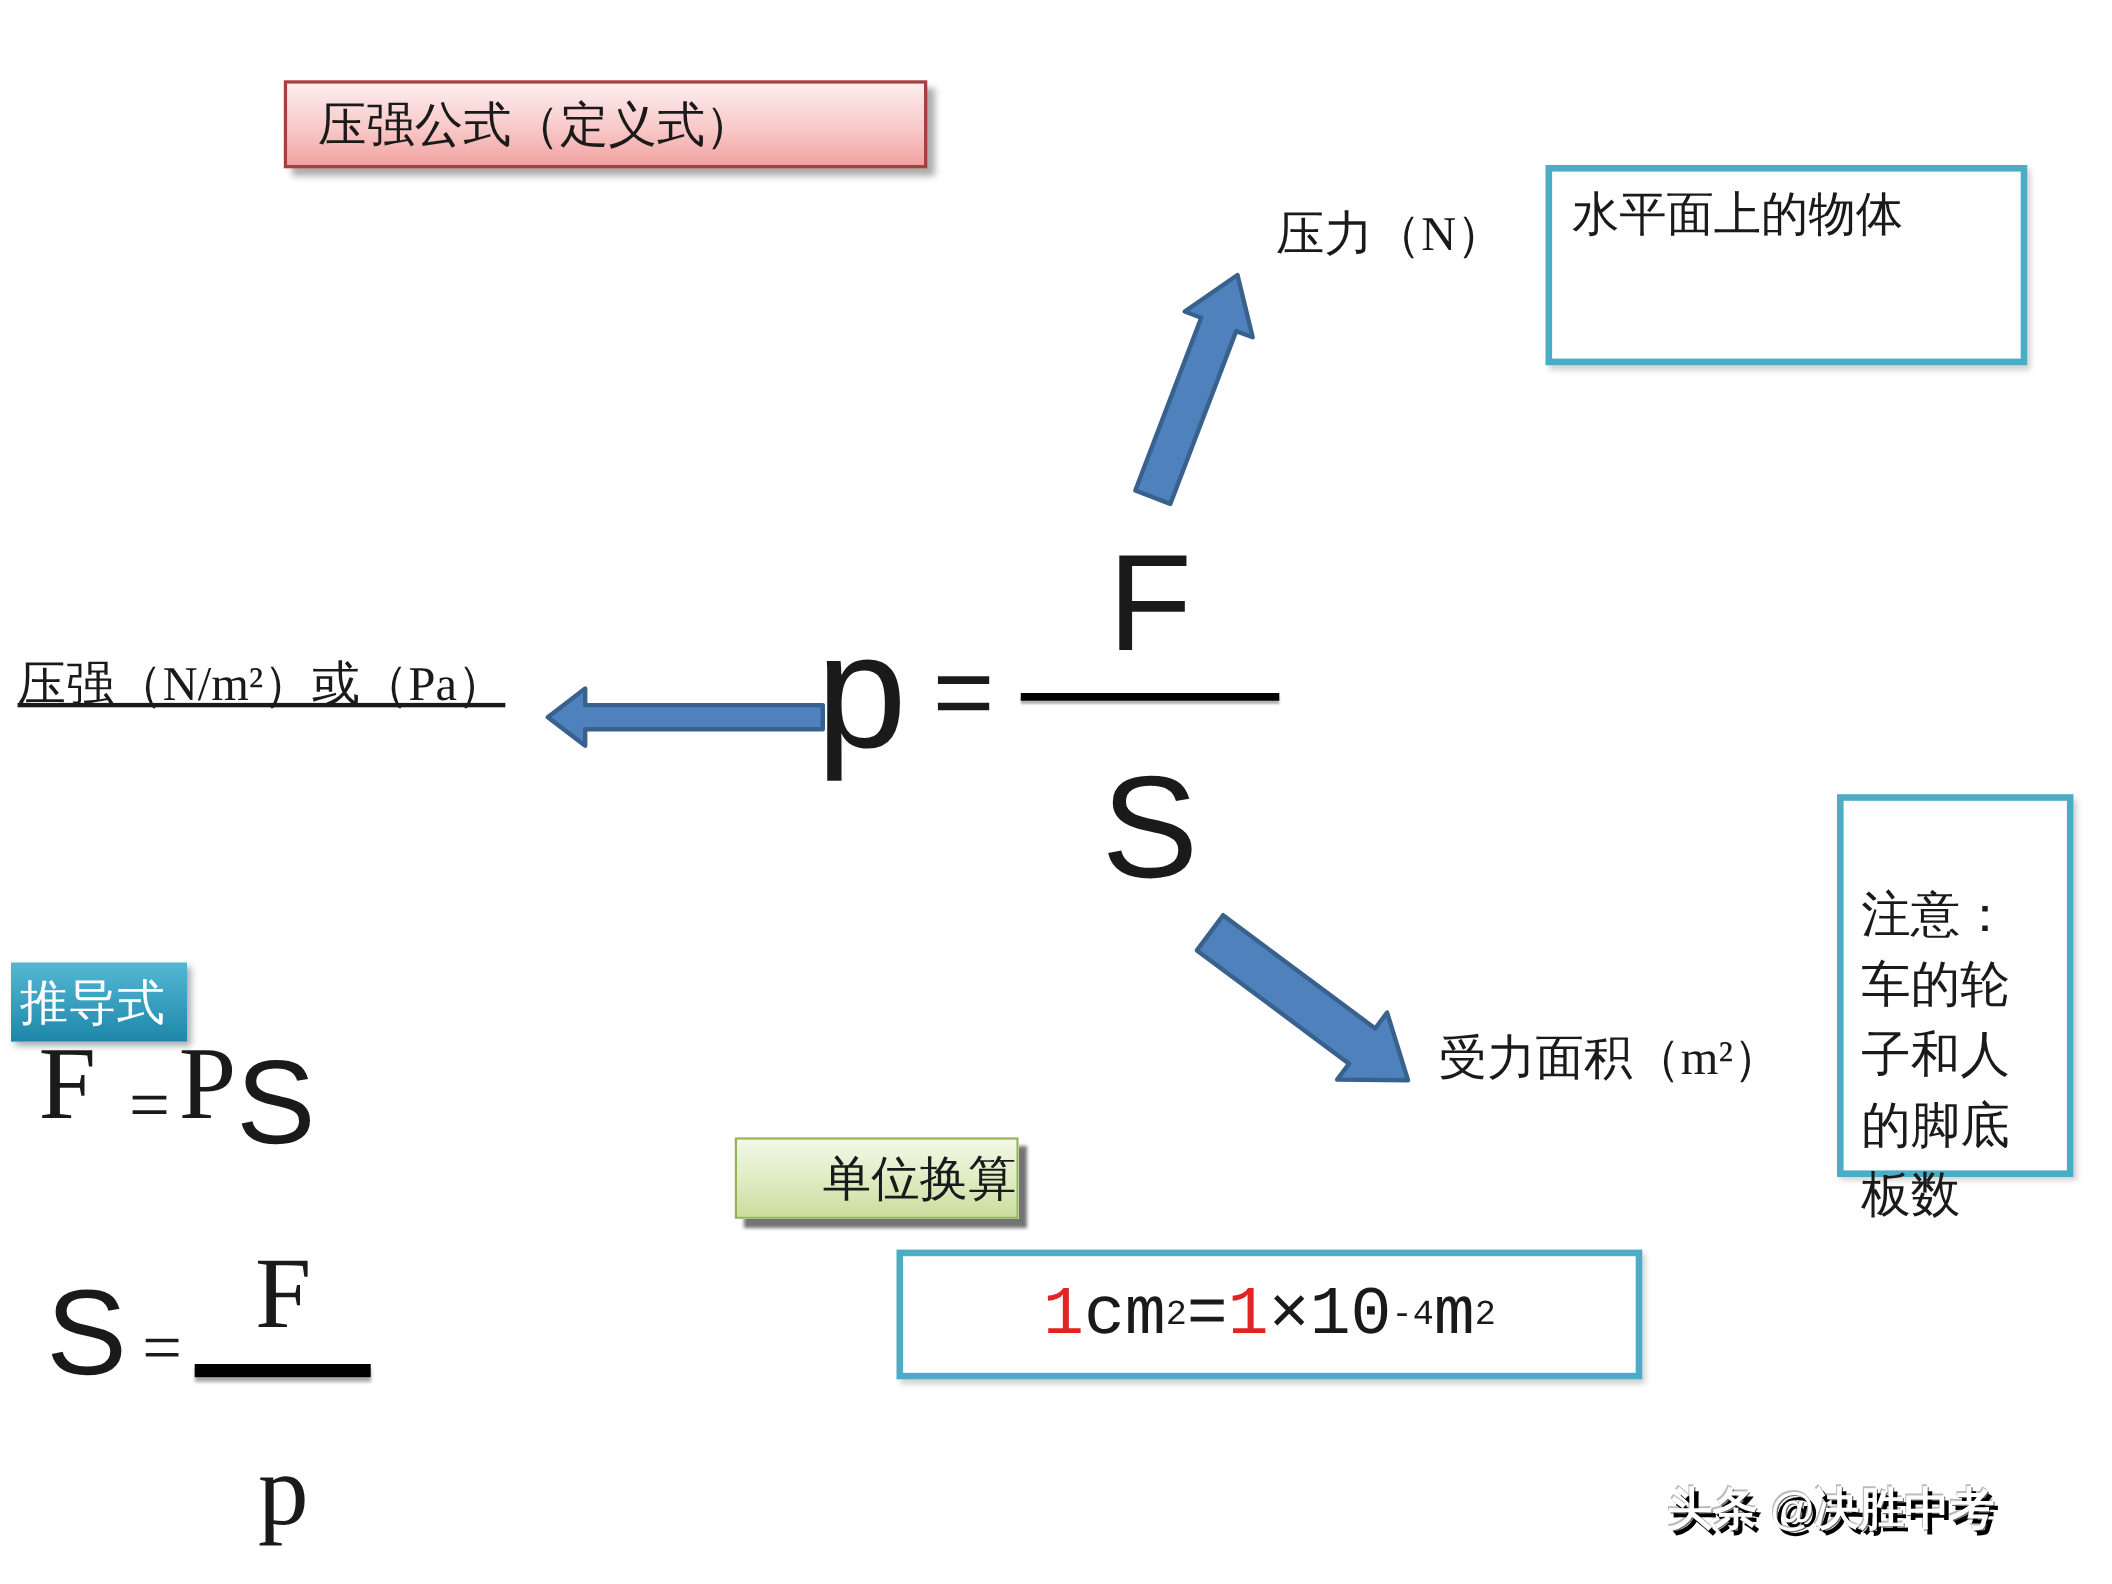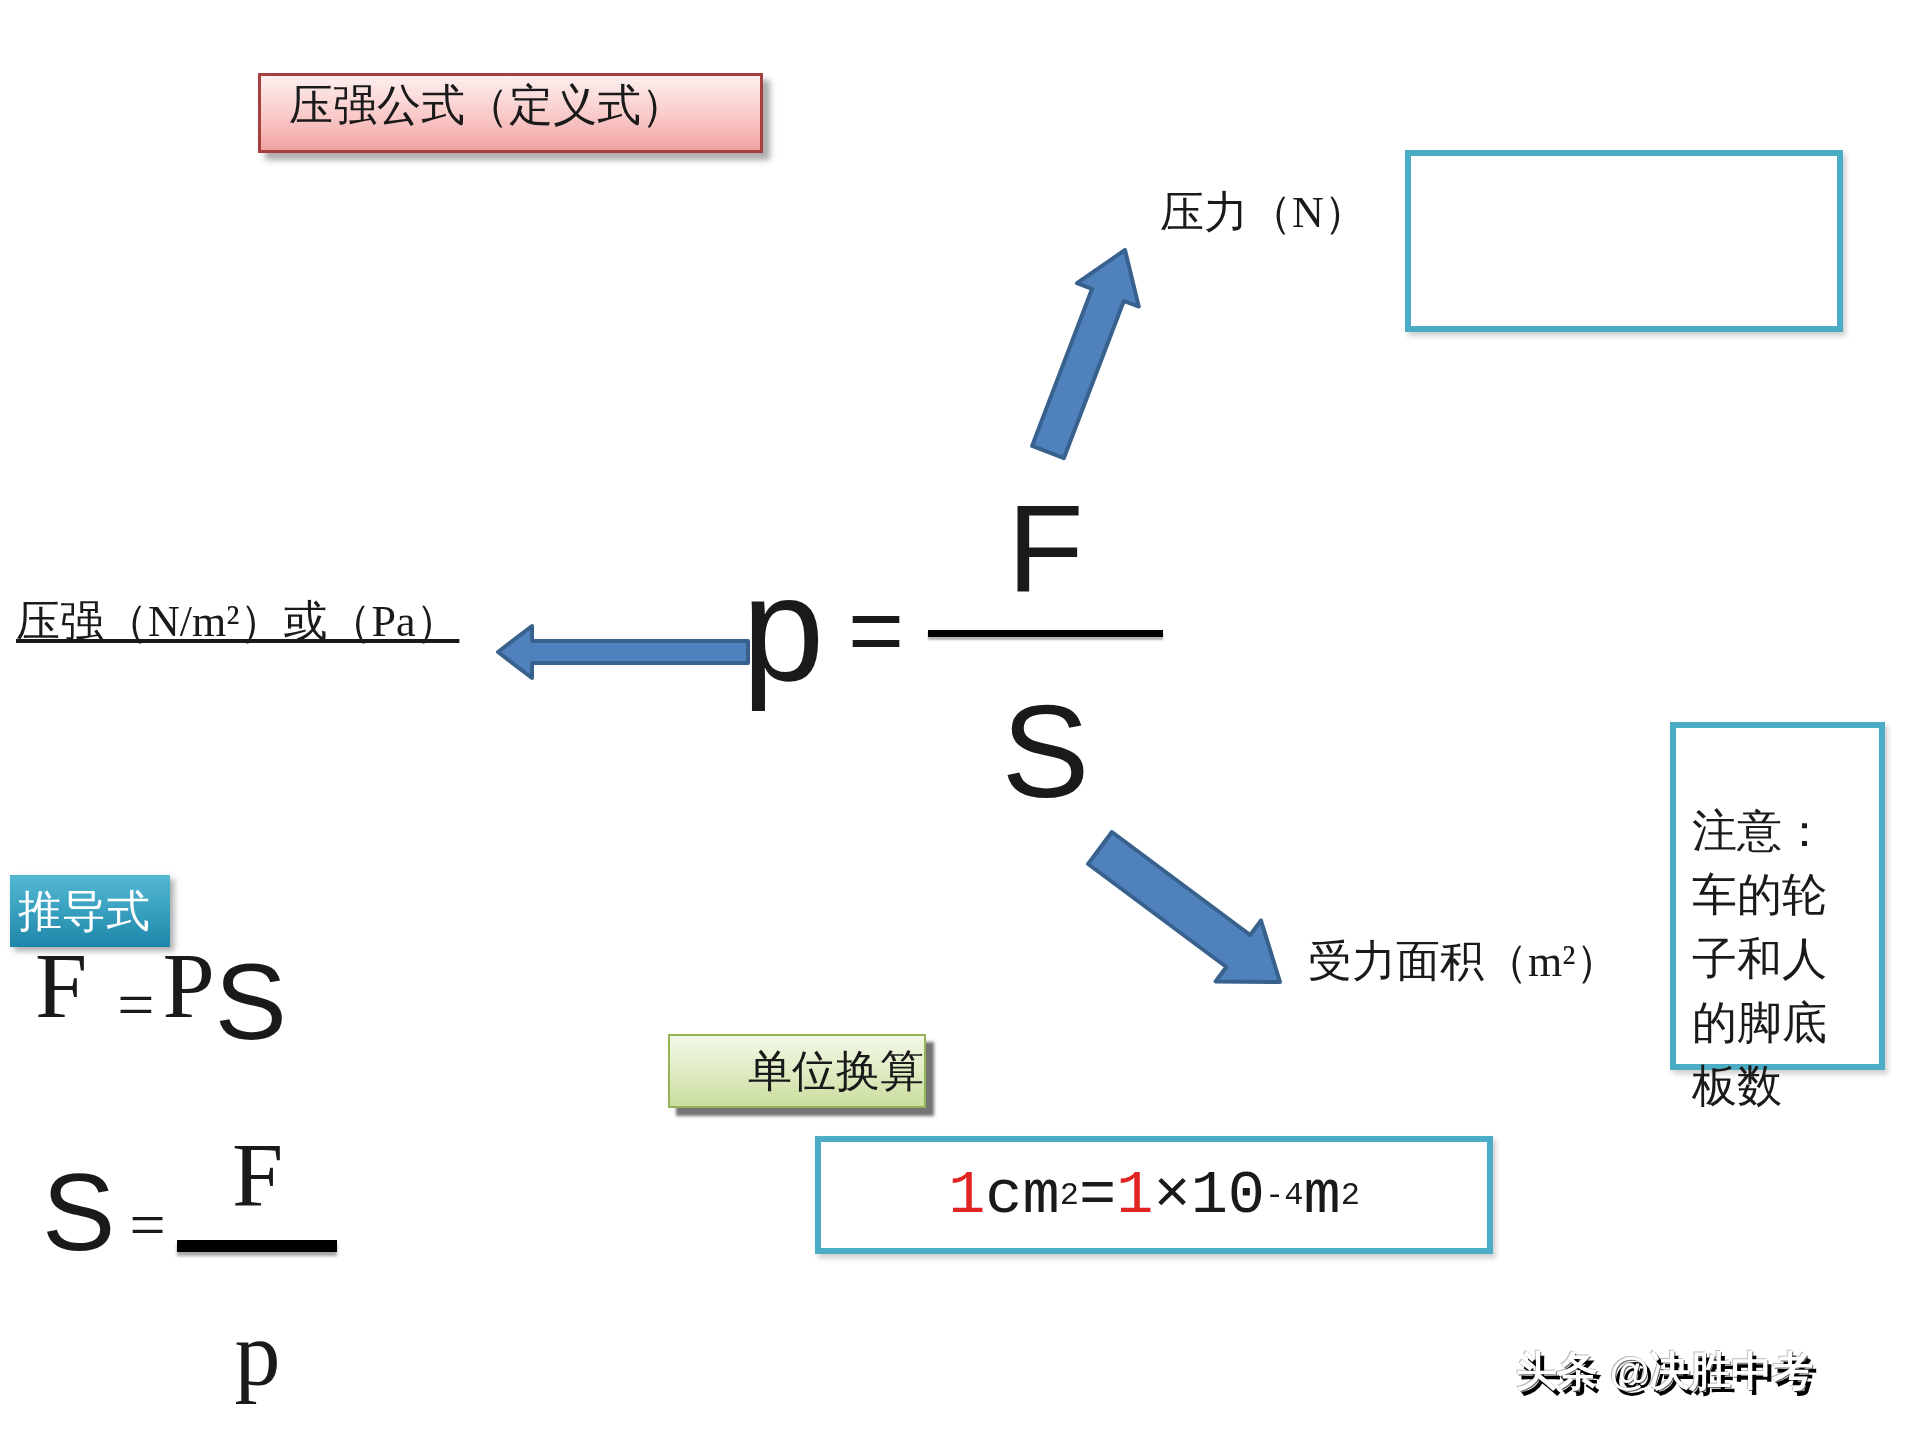--- a/index.html
+++ b/index.html
@@ -8,25 +8,25 @@
     position:relative;
     background:#ffffff;
     font-family:"Liberation Serif","DejaVu Serif",serif;
     color:#1a1a1a;
     overflow:hidden;
   }
   .abs { position:absolute; }
 
   
   .title-box {
-    left:258px; top:73px; width:505px; height:80px;
+    left:258px; top:73px; width:585px; height:80px;
     background:linear-gradient(to bottom,#fdeeee 0%,#f8c9c8 55%,#f1a2a1 100%);
     border:3px solid #a5403f;
     box-shadow:7px 7px 6px rgba(128,128,128,.65);
-    display:flex; align-items:flex-start;
+    display:flex; align-items:center;
     padding-left:28px;
     font-size:44px;
   }
 
   
   .plain-label { font-size:44px; white-space:nowrap; }
   .force-label    { left:1160px; top:183px; }
   .pressure-label { left:16px;  top:592px;text-decoration:underline; }
   .area-label     { left:1308px; top:932px; }
 
@@ -132,20 +132,21 @@
 
 <div class="abs title-box">
   <span>压强公式（定义式）</span>
 </div>
 
 <div class="abs plain-label force-label">压力（N）</div>
 <div class="abs plain-label pressure-label">压强（N/m²）或（Pa）</div>
 <div class="abs plain-label area-label">受力面积（m²）</div>
 
 <div class="abs teal-border horizontal-box">
+  <div class="line1">水平面上的物体</div>
 </div>
 
 <div class="abs teal-border note-box">
   <span>注意：
 车的轮
 子和人
 的脚底
 板数</span>
 </div>
 

